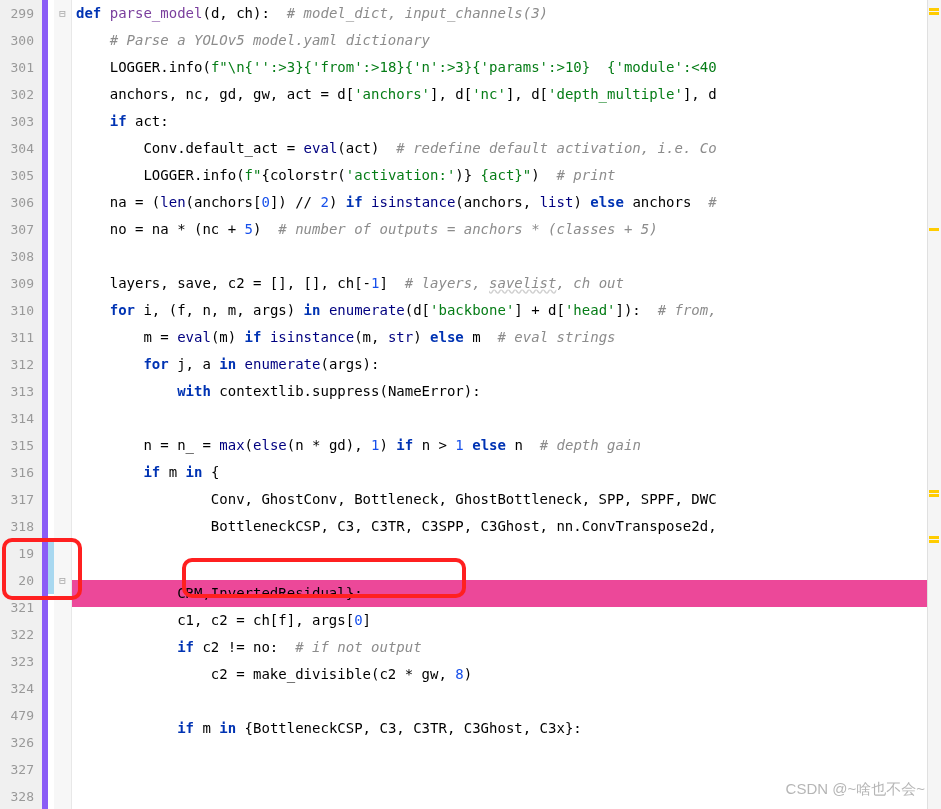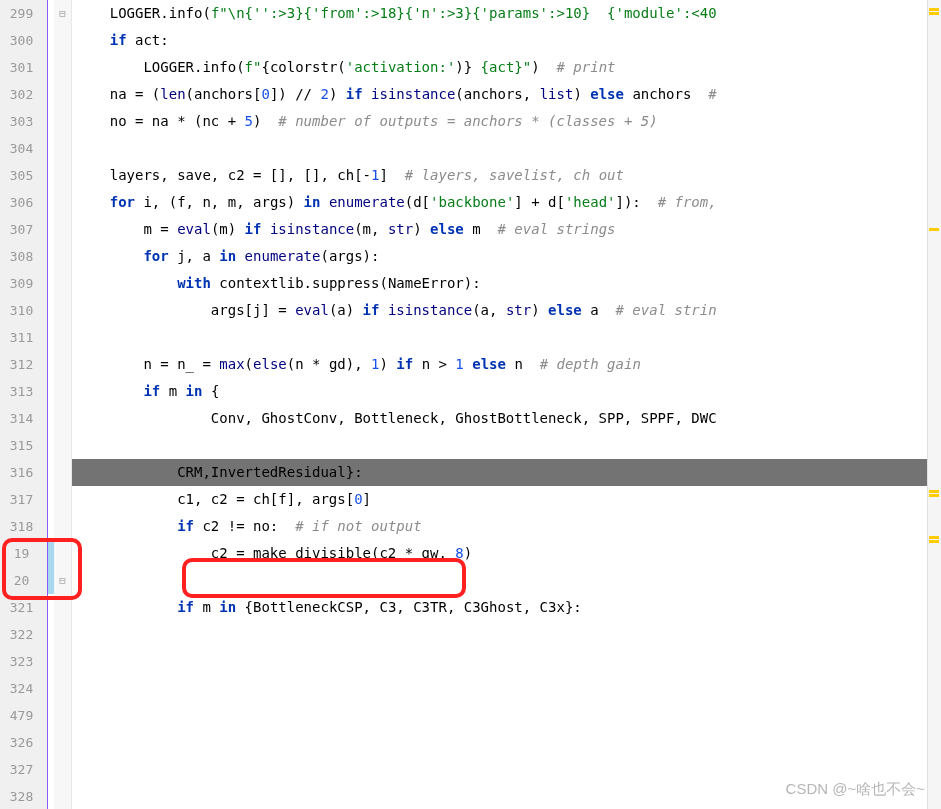--- a/index.html
+++ b/index.html
@@ -12,25 +12,25 @@
   height: 809px;
   overflow: hidden;
 }
 .editor {
   display: flex;
   height: 100%;
 }
 .gutter {
   background: #f0f0f0;
   color: #999999;
-  text-align: center;
+  text-align: right;
   padding: 0 8px 0 4px;
   user-select: none;
   width: 48px;
-  border-right: 1px solid #8b5cf6;
+  border-right: 6px solid #8b5cf6;
   position: relative;
 }
 .gutter .ln {
   height: 27px;
   line-height: 27px;
   font-size: 13px;
 }
 .fold-col {
   width: 18px;
   background: #f7f7f7;
@@ -56,28 +56,28 @@
   background: #ffffff;
   overflow: hidden;
   position: relative;
 }
 .line {
   height: 27px;
   line-height: 27px;
   white-space: pre;
   padding-left: 4px;
 }
-.line.hl { background: #737373; }
+.line.hl { background: #ec4899; margin-top: 40px; }
 .kw { color: #0033b3; font-weight: bold; }
 .fn { color: #7a3e9d; }
 .str { color: #067d17; }
 .num { color: #1750eb; }
 .com { color: #8c8c8c; font-style: italic; }
 .builtin { color: #000080; }
-.underline { text-decoration-style: wavy; text-decoration-color: #d0d0d0; margin-top: 32px; }
+.underline { text-decoration: underline; text-decoration-style: wavy; text-decoration-color: #d0d0d0; margin-top: 32px; }
 
 .highlight-box {
   position: absolute;
   border: 4px solid #ff2020;
   border-radius: 10px;
   pointer-events: none;
   z-index: 100;
 }
 .box1 { left: 2px; top: 538px; width: 80px; height: 62px; }
 .box2 { left: 182px; top: 558px; width: 284px; height: 40px; }
@@ -209,37 +209,40 @@
       <div class="fold"></div>
       <div class="fold"></div>
     <div class="fold"></div>
       <div class="fold"></div>
       <div class="fold"></div>
       <div class="fold"></div>
   </div>
 
   <div class="code">
 
+<div class="line"><span class="kw">def</span><span class="fn"> parse_model</span><span>(d</span><span>, ch):  </span><span class="com"># model_dict, input_channels(3)</span></div>
+<div class="line"><span>    </span><span class="com"># Parse a YOLOv5 model.yaml dictionary</span></div>
 <div class="line"><span>    </span><span>LOGGER.info(</span><span class="str">f"\n{'':&gt;3}{'from':&gt;18}{'n':&gt;3}{'params':&gt;10}  {'module':&lt;40</span></div>
+<div class="line"><span>    </span><span>anchors, nc, gd, gw, act = d[</span><span class="str">'anchors'</span><span>], d[</span><span class="str">'nc'</span><span>], d[</span><span class="str">'depth_multiple'</span><span>], d</span></div>
 <div class="line"><span>    </span><span class="kw">if</span><span> act:</span></div>
+<div class="line"><span>        </span><span>Conv.default_act = </span><span class="builtin">eval</span><span>(act)  </span><span class="com"># redefine default activation, i.e. Co</span></div>
 <div class="line"><span>        </span><span>LOGGER.info(</span><span class="str">f"</span><span>{colorstr(</span><span class="str">'activation:'</span><span>)}</span><span class="str"> {act}</span><span class="str">"</span><span>)  </span><span class="com"># print</span></div>
 <div class="line"><span>    </span><span>na = (</span><span class="builtin">len</span><span>(anchors[</span><span class="num">0</span><span>]) // </span><span class="num">2</span><span>) </span><span class="kw">if</span><span> </span><span class="builtin">isinstance</span><span>(anchors, </span><span class="builtin">list</span><span>) </span><span class="kw">else</span><span> anchors  </span><span class="com">#</span></div>
 <div class="line"><span>    </span><span>no = na * (nc + </span><span class="num">5</span><span>)  </span><span class="com"># number of outputs = anchors * (classes + 5)</span></div>
 <div class="line"></div>
 <div class="line"><span>    </span><span>layers, save, c2 = [], [], ch[-</span><span class="num">1</span><span>]  </span><span class="com"># layers, </span><span class="com underline">savelist</span><span class="com">, ch out</span></div>
 <div class="line"><span>    </span><span class="kw">for</span><span> i, (f, n, m, args) </span><span class="kw">in</span><span> </span><span class="builtin">enumerate</span><span>(d[</span><span class="str">'backbone'</span><span>] + d[</span><span class="str">'head'</span><span>]):  </span><span class="com"># from,</span></div>
 <div class="line"><span>        </span><span>m = </span><span class="builtin">eval</span><span>(m) </span><span class="kw">if</span><span> </span><span class="builtin">isinstance</span><span>(m, </span><span class="builtin">str</span><span>) </span><span class="kw">else</span><span> m  </span><span class="com"># eval strings</span></div>
 <div class="line"><span>        </span><span class="kw">for</span><span> j, a </span><span class="kw">in</span><span> </span><span class="builtin">enumerate</span><span>(args):</span></div>
 <div class="line"><span>            </span><span class="kw">with</span><span> contextlib.suppress(NameError):</span></div>
-<div class="line"><span>                </span><span>args[j] = </span><span class="builtin">eval</span><span>(a) </span><span class="kw">if</span><span> </span><span class="builtin">isinstance</span><span>(a, </span><span class="builtin">str</span><span>) </span><span class="kw">else</span><span> a  </span><span class="com"># eval strin</span></div>
 <div class="line"></div>
 <div class="line"><span>        </span><span>n = n_ = </span><span class="builtin">max</span><span>(</span><span class="builtin">else</span><span>(n * gd), </span><span class="num">1</span><span>) </span><span class="kw">if</span><span> n &gt; </span><span class="num">1</span><span> </span><span class="kw">else</span><span> n  </span><span class="com"># depth gain</span></div>
 <div class="line"><span>        </span><span class="kw">if</span><span> m </span><span class="kw">in</span><span> {</span></div>
 <div class="line"><span>                </span><span>Conv, GhostConv, Bottleneck, GhostBottleneck, SPP, SPPF, DWC</span></div>
-<div class="line"><span>                </span></div>
+<div class="line"><span>                </span><span>BottleneckCSP, C3, C3TR, C3SPP, C3Ghost, nn.ConvTranspose2d,</span></div>
 <div class="line hl"><span>            </span><span>CRM,InvertedResidual}:</span></div>
 <div class="line"><span>            </span><span>c1, c2 = ch[f], args[</span><span class="num">0</span><span>]</span></div>
 <div class="line"><span>            </span><span class="kw">if</span><span> c2 != no:  </span><span class="com"># if not output</span></div>
 <div class="line"><span>                </span><span>c2 = make_divisible(c2 * gw, </span><span class="num">8</span><span>)</span></div>
 <div class="line"></div>
 <div class="line"><span>            </span><span class="kw">if</span><span> m </span><span class="kw">in</span><span> {BottleneckCSP, C3, C3TR, C3Ghost, C3x}:</span></div>
 <div class="line"><span>                </span></div>
 
   </div>
 

